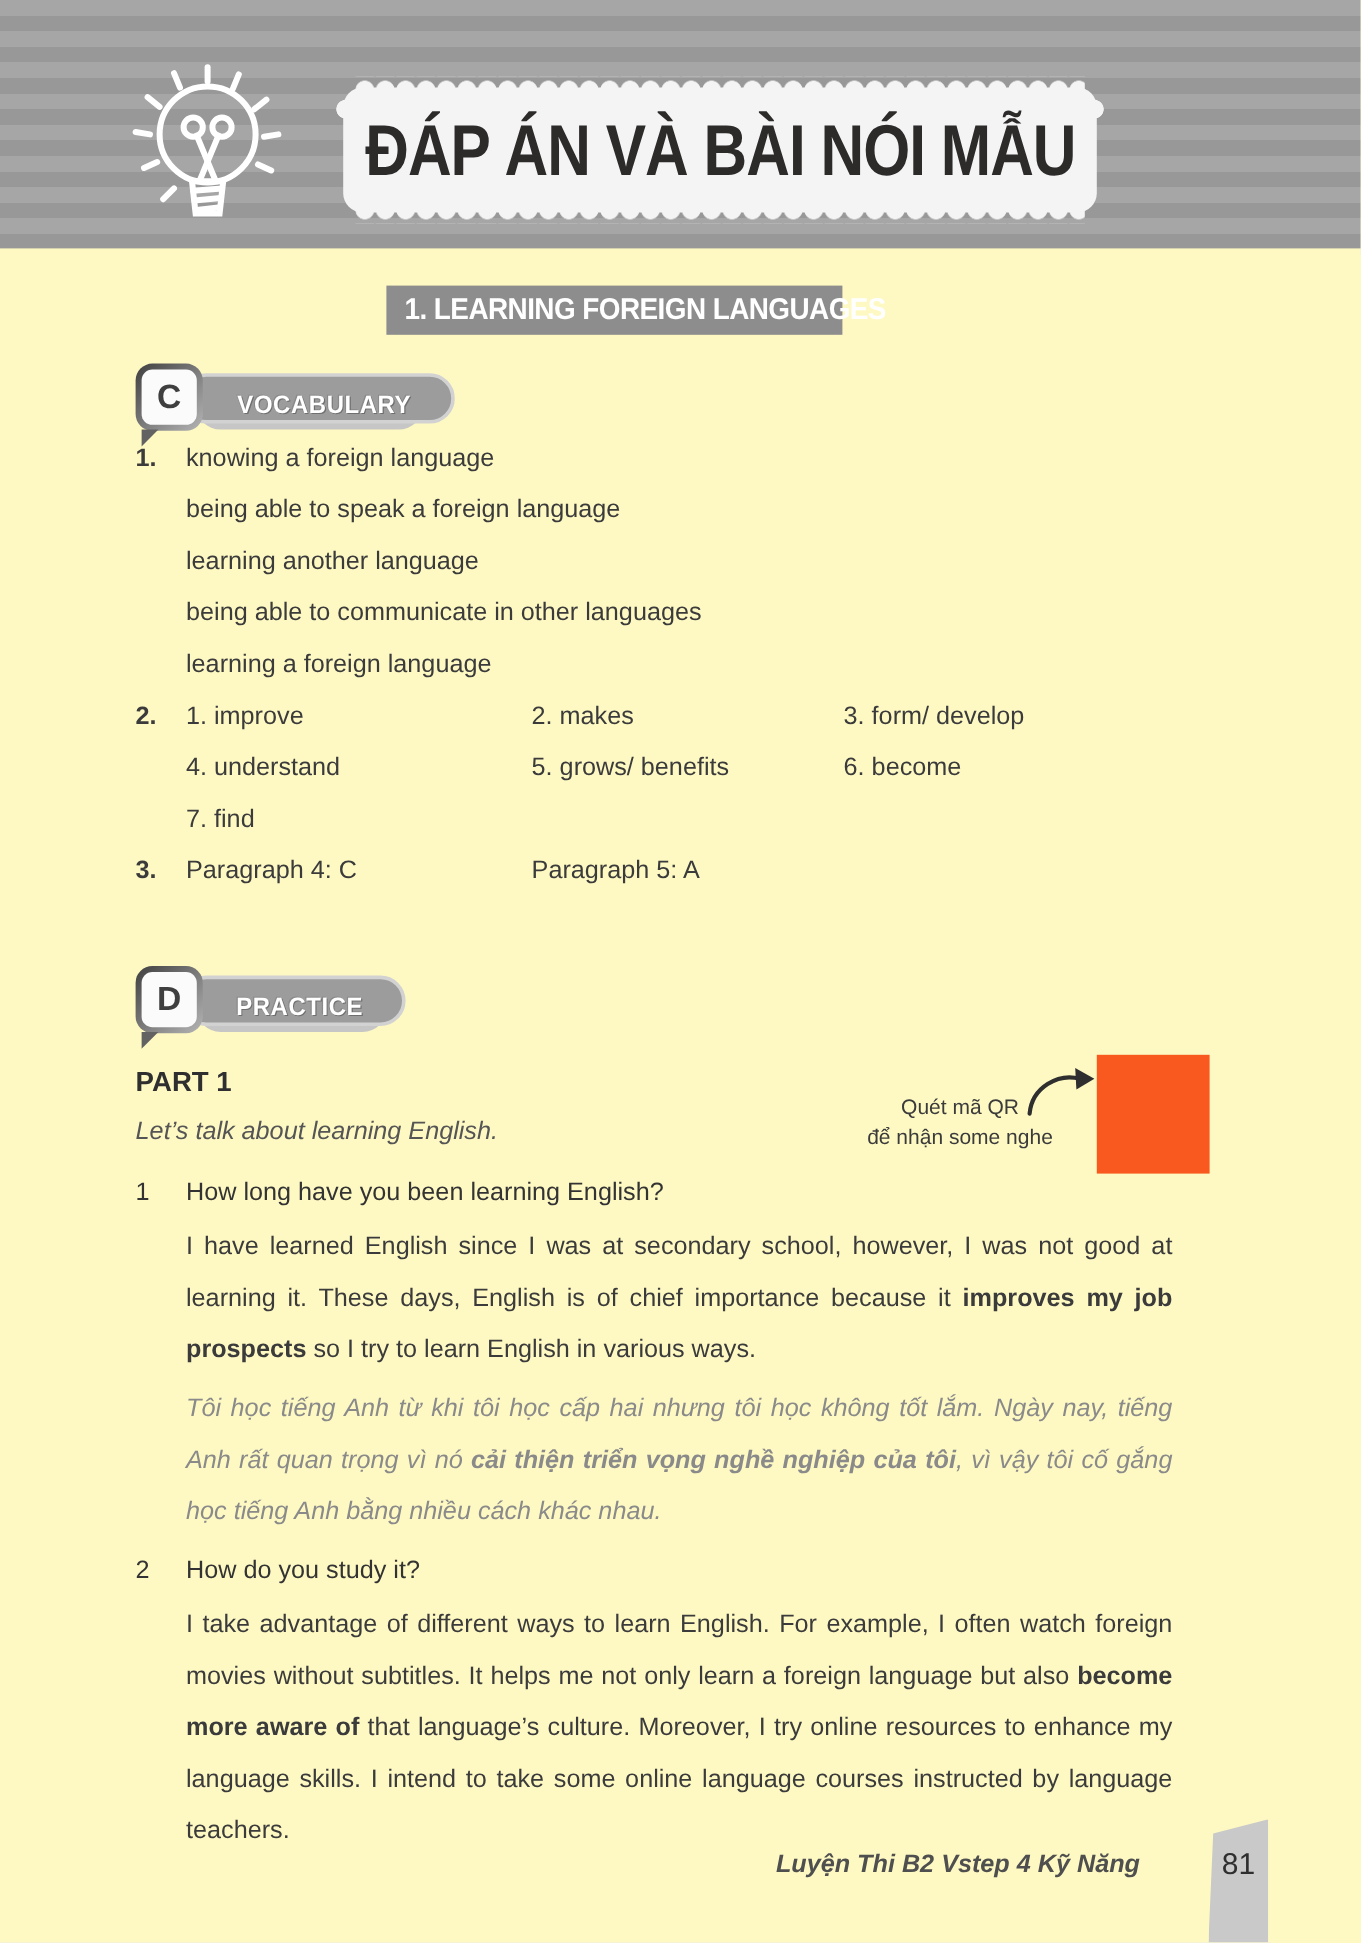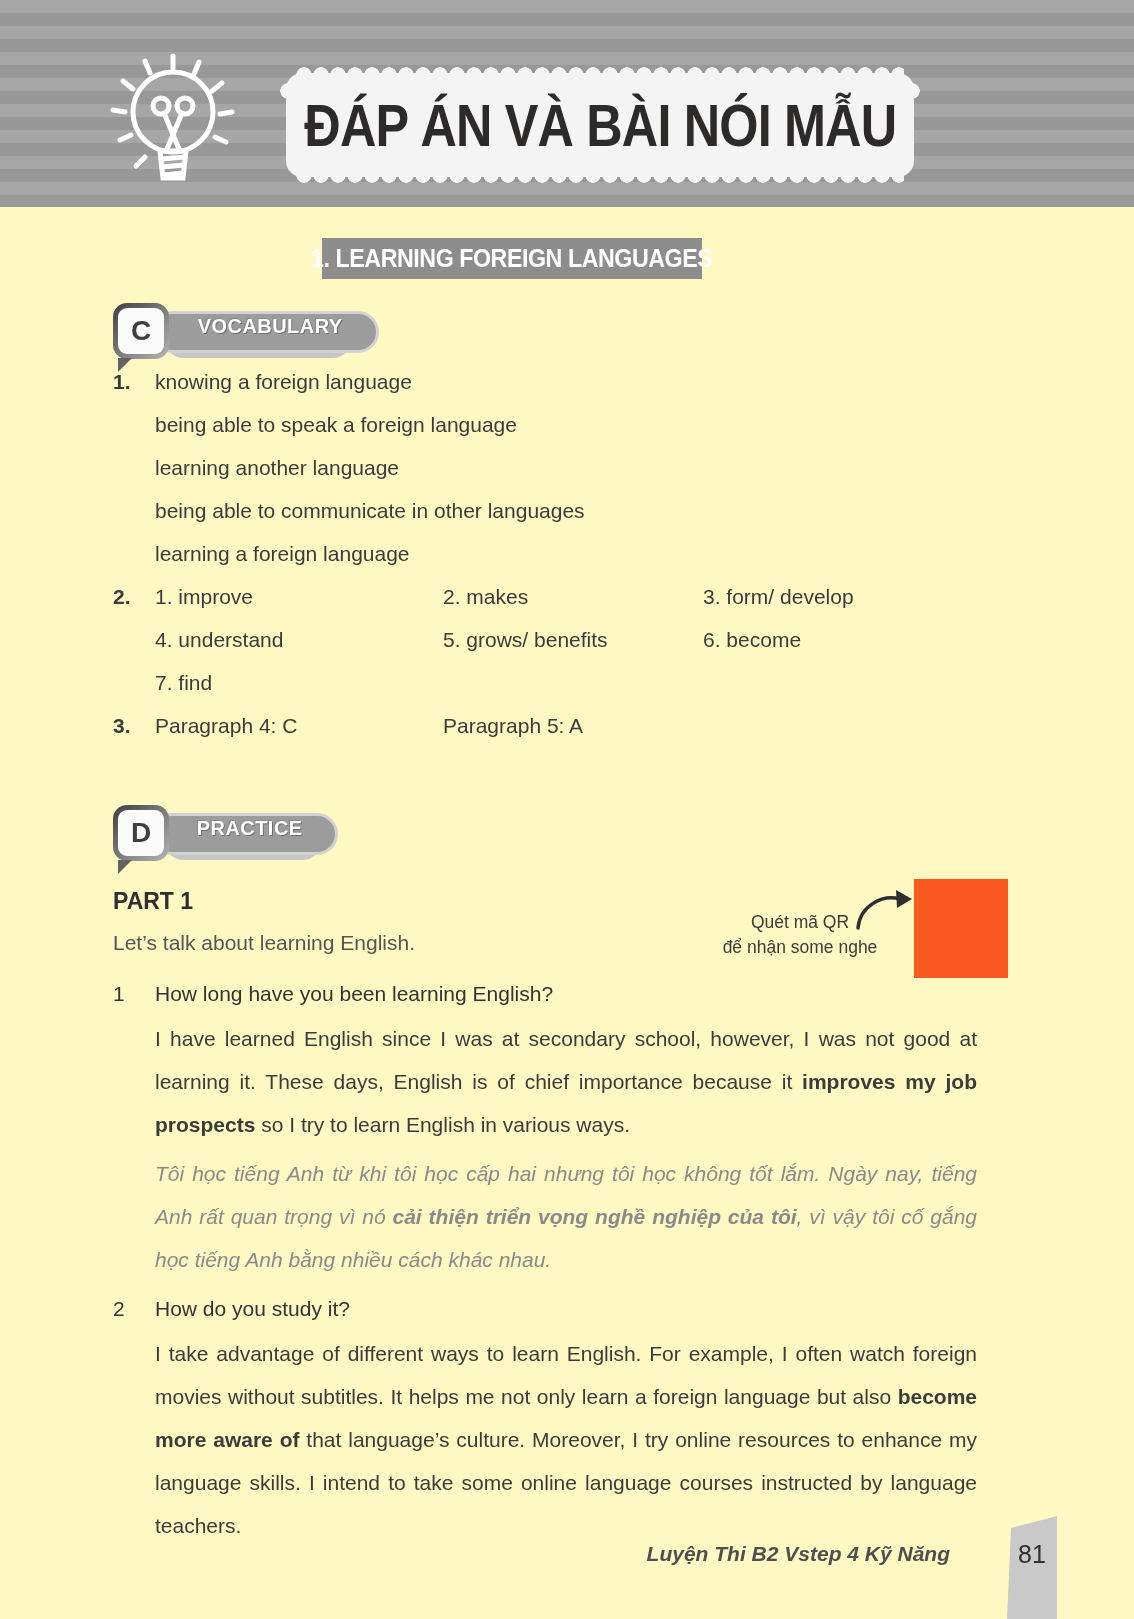--- a/index.html
+++ b/index.html
@@ -33,39 +33,39 @@
     background-size:11px 17px; }
   .banner-title {
     font-weight:700; font-size:60px; color:#2d2a2a; white-space:nowrap;
     transform:scaleX(0.84); letter-spacing:-1px;
   }
 
   
   .unit-badge {
     position:absolute; left:322px; top:238px; width:380px; height:41px;
     background:#8d8d8d; border-radius:0;
-    display:flex; align-items:center; justify-content:center;
+    display:flex; align-items:center; 
   }
   .unit-badge::after {
     content:""; position:absolute; left:-10px; right:6px; top:10px; bottom:-10px;
     background:#c7c7c7; border-radius:10px; z-index:-1;
   }
   .unit-badge span {
     color:#ffffff; font-weight:700; font-size:25px; white-space:nowrap;
     transform:scaleX(0.93); letter-spacing:-0.5px;
   }
 
   
   .sec-badge { position:absolute; left:113px; width:330px; height:70px; }
   .sec-pill-back { position:absolute; left:50px; top:13px; height:42px; width:190px;
     background:#c6c6c6; border-radius:999px; }
   .sec-pill {
     position:absolute; left:38px; top:8px; height:42px;
     background:#9c9c9c; border:3px solid #d2d2d2; border-radius:999px;
-    display:inline-flex; align-items:flex-start; padding:0 30px 0 40px;
+    display:inline-flex; align-items:flex-end; padding:0 30px 0 40px;
   }
   .sec-pill span {
     color:#fff; font-weight:700; font-size:21px; letter-spacing:0.5px; white-space:nowrap;
     transform:scaleX(0.95); text-shadow:1px 1px 0 #6f6f6f, -1px -1px 0 #8a8a8a;
   }
   .bubble {
     position:absolute; left:0; top:0; width:56px; height:56px;
     background:linear-gradient(135deg,#3f3f3f,#b5b5b5); border-radius:14px; padding:5px;
   }
   .bubble-in {
@@ -84,21 +84,21 @@
   
   .vocab { position:absolute; left:113px; top:360px; width:880px; font-size:21px; color:#3b3b3b; }
   .v-item { display:flex; }
   .v-num { width:42px; font-weight:700; line-height:43px; }
   .v-body { flex:1; }
   .v-line { line-height:43px; }
   .v-grid { display:grid; grid-template-columns:288px 260px 1fr; line-height:43px; }
 
   
   .part-title { position:absolute; left:113px; top:888px; font-size:23px; font-weight:700; color:#2f2f2f; }
-  .topic { position:absolute; left:113px; top:931px; font-size:21px; color:#555555; }
+  .topic { position:absolute; left:113px; top:931px; font-size:21px; font-style:italic; color:#555555; }
 
   .qa { position:absolute; left:113px; top:972px; width:864px; font-size:21px; }
   .q-row { display:flex; line-height:43px; color:#333; }
   .q-num { width:42px; }
   .q-text { flex:1; }
   .answer {
     margin:2px 0 6px 42px; line-height:43px; text-align:justify; color:#3b3b3b;
   }
   .answer.vn { font-style:italic; color:#8a8a8a; }
   .run-b { font-weight:700; }

